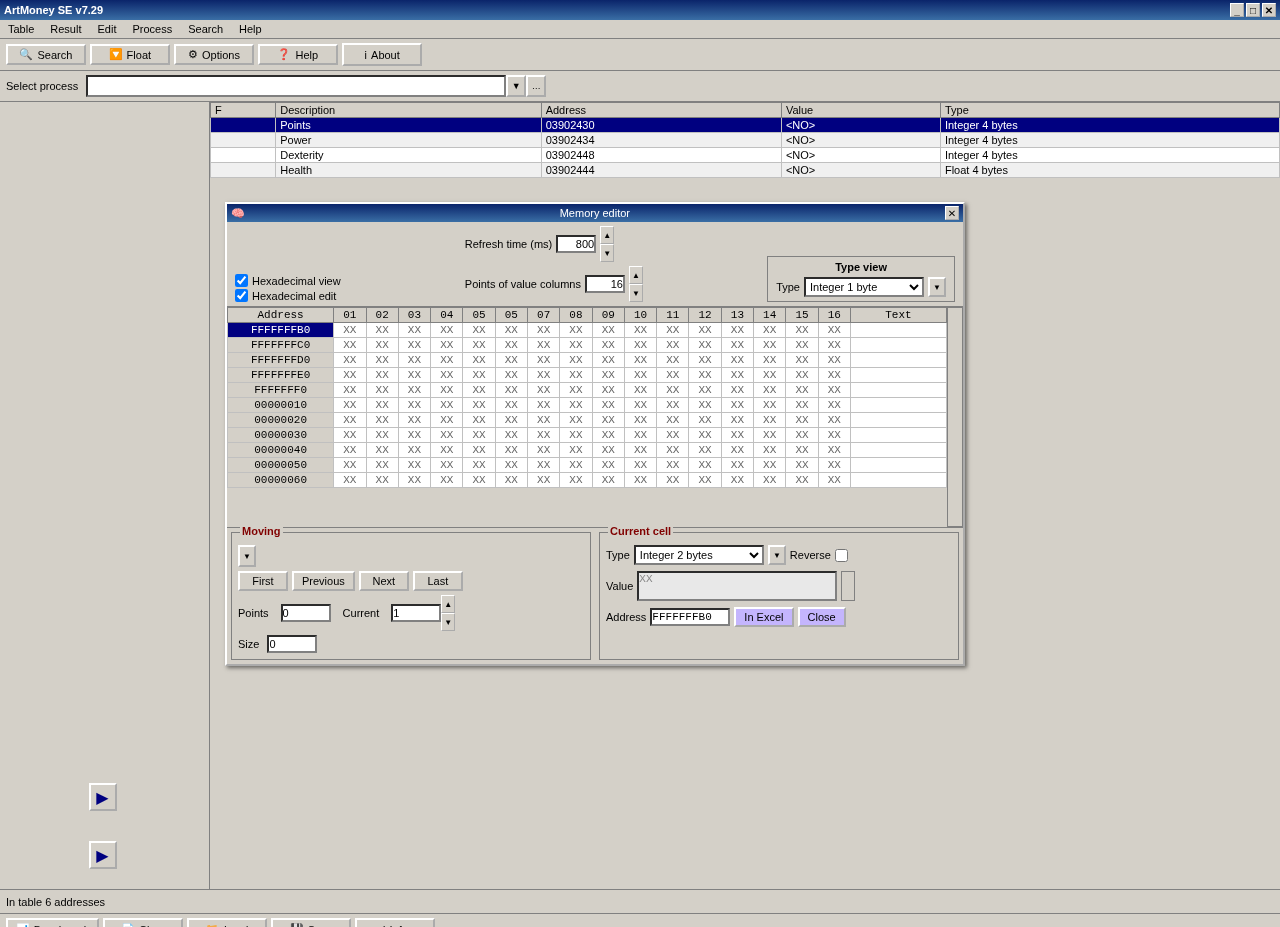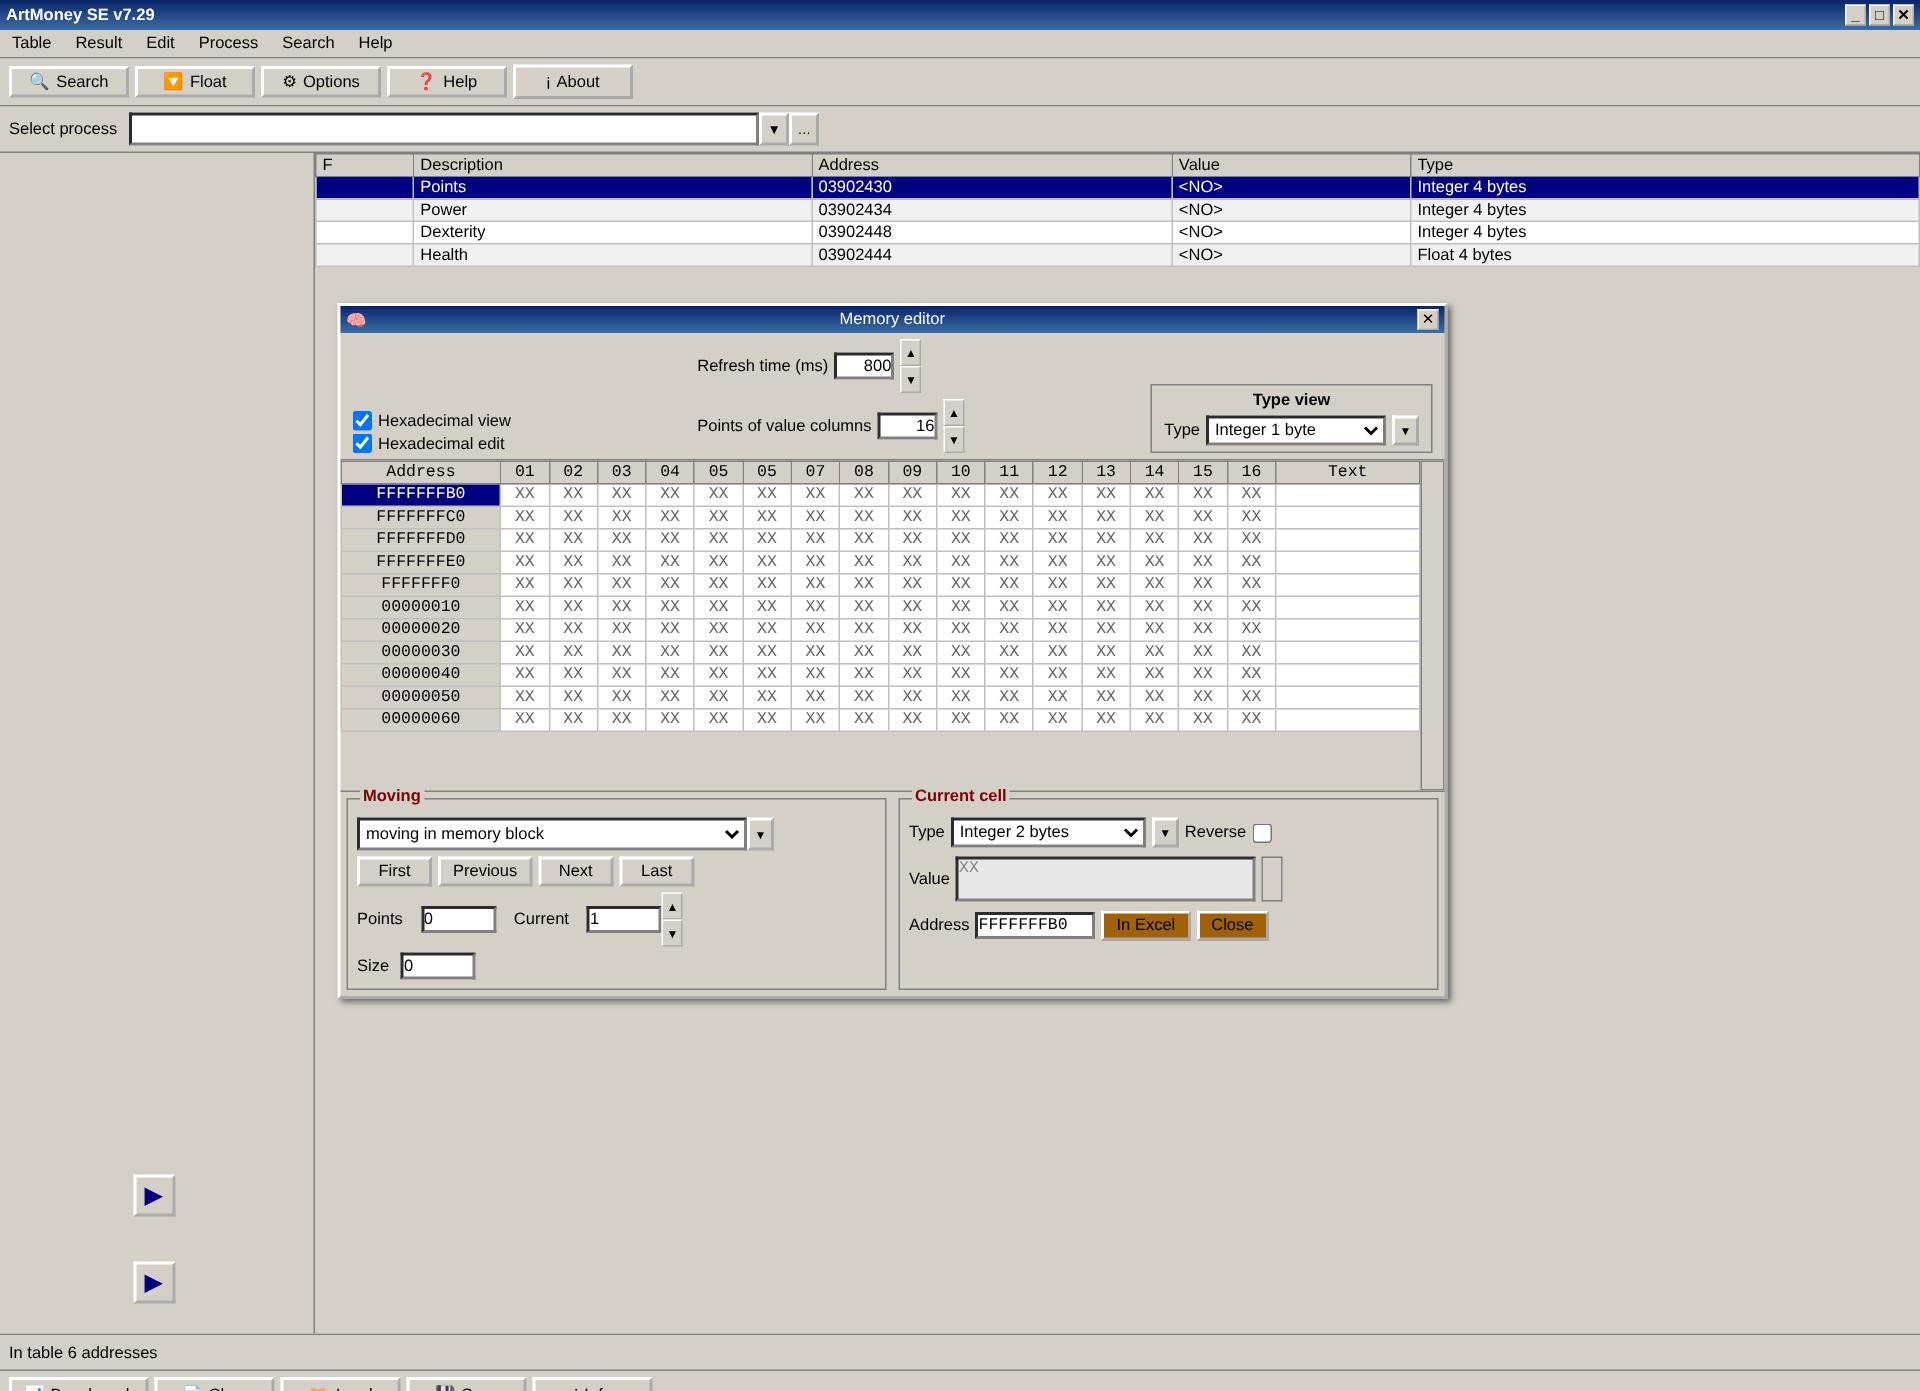--- a/index.html
+++ b/index.html
@@ -358,21 +358,21 @@
     .small-input {
       width: 50px; height: 18px;
       border: 2px inset #808080;
       background: white;
       font-size: 11px;
     }
 
     .reverse-checkbox { display: flex; align-items: center; gap: 4px; }
 
     .in-excel-btn, .close-btn-dialog {
-      background: #a16207;
+      background: #c4b5fd;
       border: 2px outset #fff;
       padding: 2px 8px;
       cursor: pointer;
       font-size: 11px;
     }
   </style>
 </head>
 <body>
 
 <div id="title-bar">
@@ -786,25 +786,20 @@
           </table>
         </div>
         <div class="scrollbar-placeholder"></div>
       </div>
 
       <div id="mem-bottom">
 
         <div id="moving-section" style="flex:1;border:1px solid #808080;padding:8px 6px 6px 6px;position:relative;min-width:280px;">
           <div class="fieldset-label">Moving</div>
           <div style="display:flex;align-items:center;margin-top:4px;">
-            <select class="moving-combo">
-              <option>moving in memory block</option>
-              <option>moving by value</option>
-              <option>moving by address</option>
-            </select>
             <button class="moving-combo-btn">▼</button>
           </div>
           <div style="display:flex;gap:4px;margin-top:4px;">
             <button class="nav-btn">First</button>
             <button class="nav-btn">Previous</button>
             <button class="nav-btn">Next</button>
             <button class="nav-btn">Last</button>
           </div>
           <div style="display:flex;gap:12px;margin-top:4px;align-items:center;">
             <label>Points</label>

